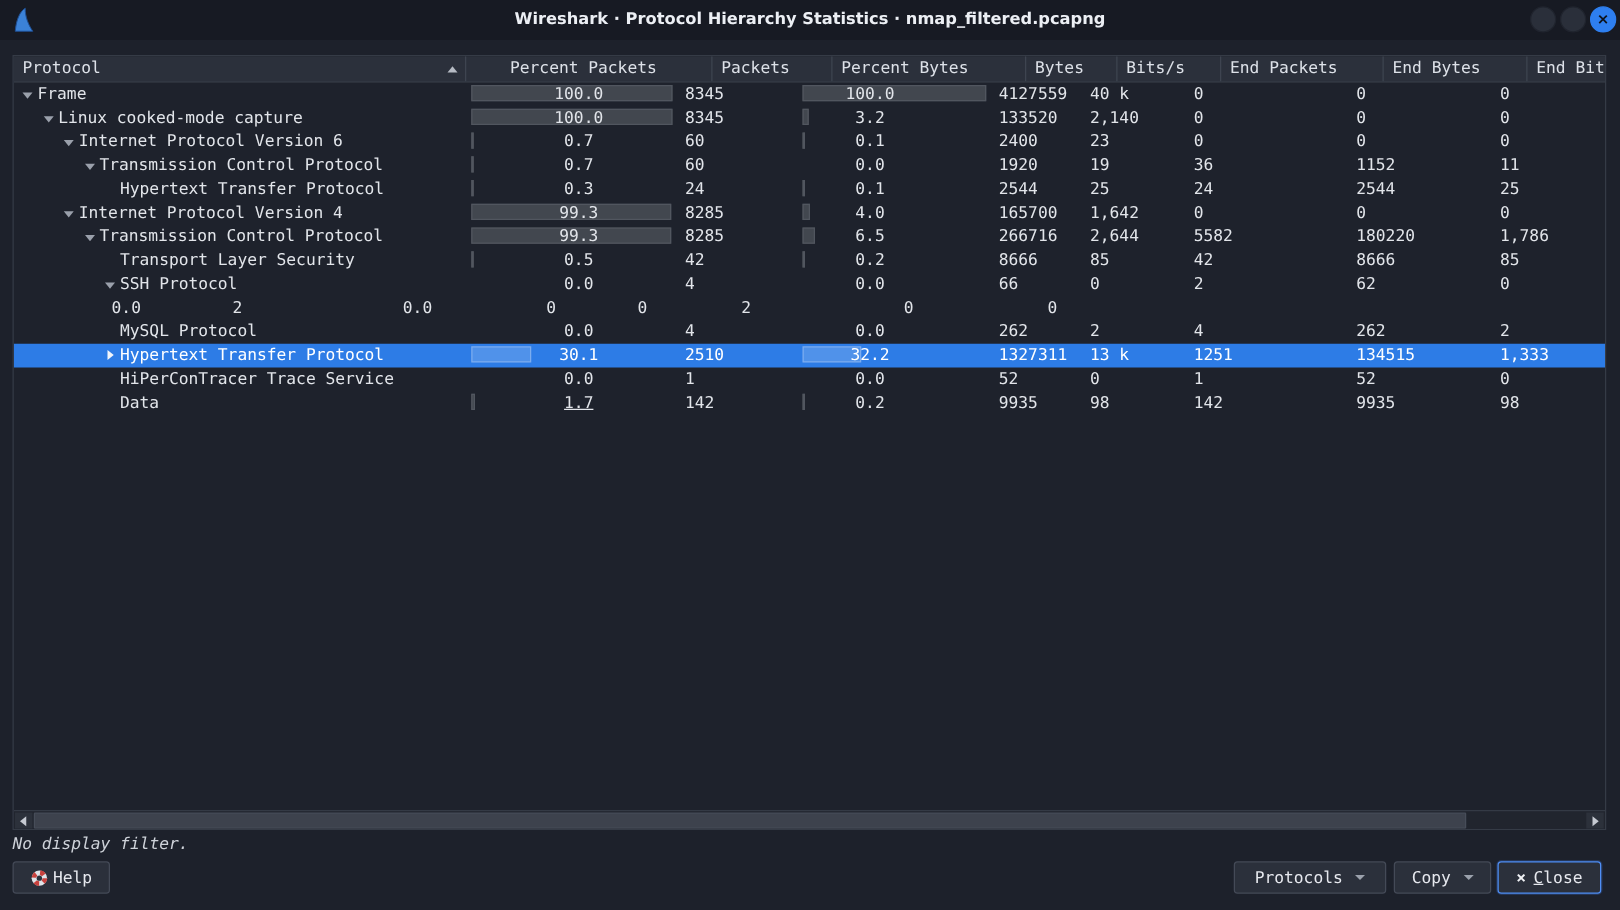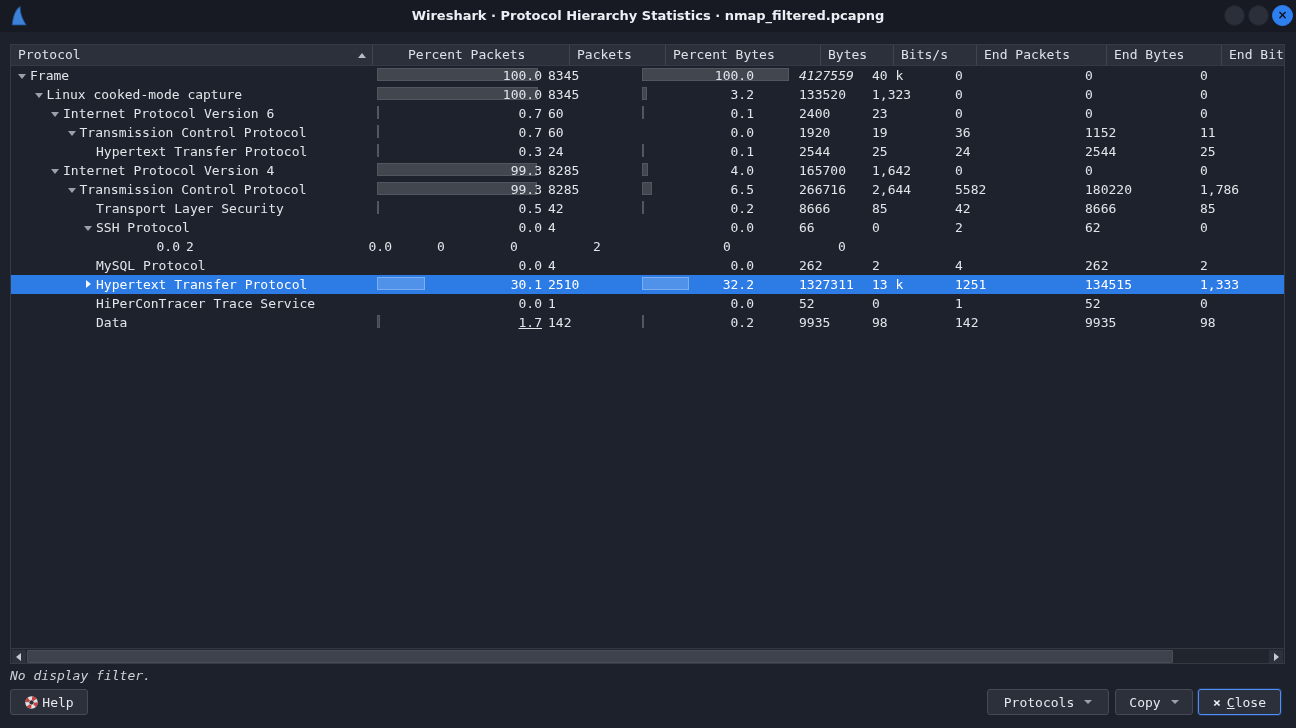--- a/index.html
+++ b/index.html
@@ -28,21 +28,21 @@
     padding-left:7px;border-right:1px solid #3e4450;white-space:nowrap;overflow:hidden;flex:none;}
   .sortarrow{position:absolute;right:6px;top:8px;width:0;height:0;
     border-left:4px solid transparent;border-right:4px solid transparent;border-bottom:5px solid #b6bbc4;}
   .tbody{position:absolute;left:0;top:21px;}
   .trow{display:flex;height:19px;line-height:19px;font-size:13px;white-space:nowrap;}
   .trow.sel{background:#2d7ce6;color:#ffffff;}
   .cell{position:relative;box-sizing:border-box;height:19px;flex:none;overflow:hidden;}
   .c-num{padding-left:6px;}
   .pcell .bar{position:absolute;left:4px;top:2px;height:13px;background:#42474f;border:1px solid #51565f;box-sizing:border-box;}
   .trow.sel .bar{background:rgba(255,255,255,0.17);border-color:rgba(255,255,255,0.25);}
-  .pcell .ptext{position:relative;display:block;text-align:right;}
+  .pcell .ptext{position:relative;display:block;text-align:center;}
   .pcell.f-percent_packets .ptext{padding-left:11px;}
   .pcell.f-percent_bytes .ptext{padding-right:39px;}
   .treecell{display:flex;align-items:center;}
   .indent{flex:none;height:1px;}
   .expbox{flex:none;width:15px;height:19px;position:relative;}
   .arr-down{position:absolute;left:3px;top:8px;width:0;height:0;
     border-left:4px solid transparent;border-right:4px solid transparent;border-top:5px solid #9aa0ab;}
   .arr-right{position:absolute;left:5px;top:5px;width:0;height:0;
     border-top:4px solid transparent;border-bottom:4px solid transparent;border-left:5px solid #9aa0ab;}
   .trow.sel .arr-right{border-left-color:#f2f5fa;}
@@ -111,21 +111,21 @@
           </div>
           <div class="cell pcell f-percent_packets" style="width: 169px;">
             <div class="bar" style="width: 161px;"></div>
             <span class="ptext">100.0</span>
           </div>
           <div class="cell c-num" style="width: 96px;">8345</div>
           <div class="cell pcell f-percent_bytes" style="width: 155px;">
             <div class="bar" style="width: 147px;"></div>
             <span class="ptext">100.0</span>
           </div>
-          <div class="cell c-num" style="width: 73px; font-style: italic;">4127559</div>
+          <div class="cell c-num" style="width: 73px;">4127559</div>
           <div class="cell c-num" style="width: 83px;">40 k</div>
           <div class="cell c-num" style="width: 130px;">0</div>
           <div class="cell c-num" style="width: 115px;">0</div>
           <div class="cell c-num" style="width: 120px;">0</div>
         </div>
         <div class="trow">
           <div class="cell treecell" style="width: 362px;">
             <span class="indent" style="width: 20.5px;"></span>
             <span class="expbox">
               <span class="arr-down"></span>
@@ -135,21 +135,21 @@
           <div class="cell pcell f-percent_packets" style="width: 169px;">
             <div class="bar" style="width: 161px;"></div>
             <span class="ptext">100.0</span>
           </div>
           <div class="cell c-num" style="width: 96px;">8345</div>
           <div class="cell pcell f-percent_bytes" style="width: 155px;">
             <div class="bar" style="width: 5px;"></div>
             <span class="ptext">3.2</span>
           </div>
           <div class="cell c-num" style="width: 73px;">133520</div>
-          <div class="cell c-num" style="width: 83px;">1,323</div>
+          <div class="cell c-num" style="width: 83px;">2,140</div>
           <div class="cell c-num" style="width: 130px;">0</div>
           <div class="cell c-num" style="width: 115px;">0</div>
           <div class="cell c-num" style="width: 120px;">0</div>
         </div>
         <div class="trow">
           <div class="cell treecell" style="width: 362px;">
             <span class="indent" style="width: 37px;"></span>
             <span class="expbox">
               <span class="arr-down"></span>
             </span>

